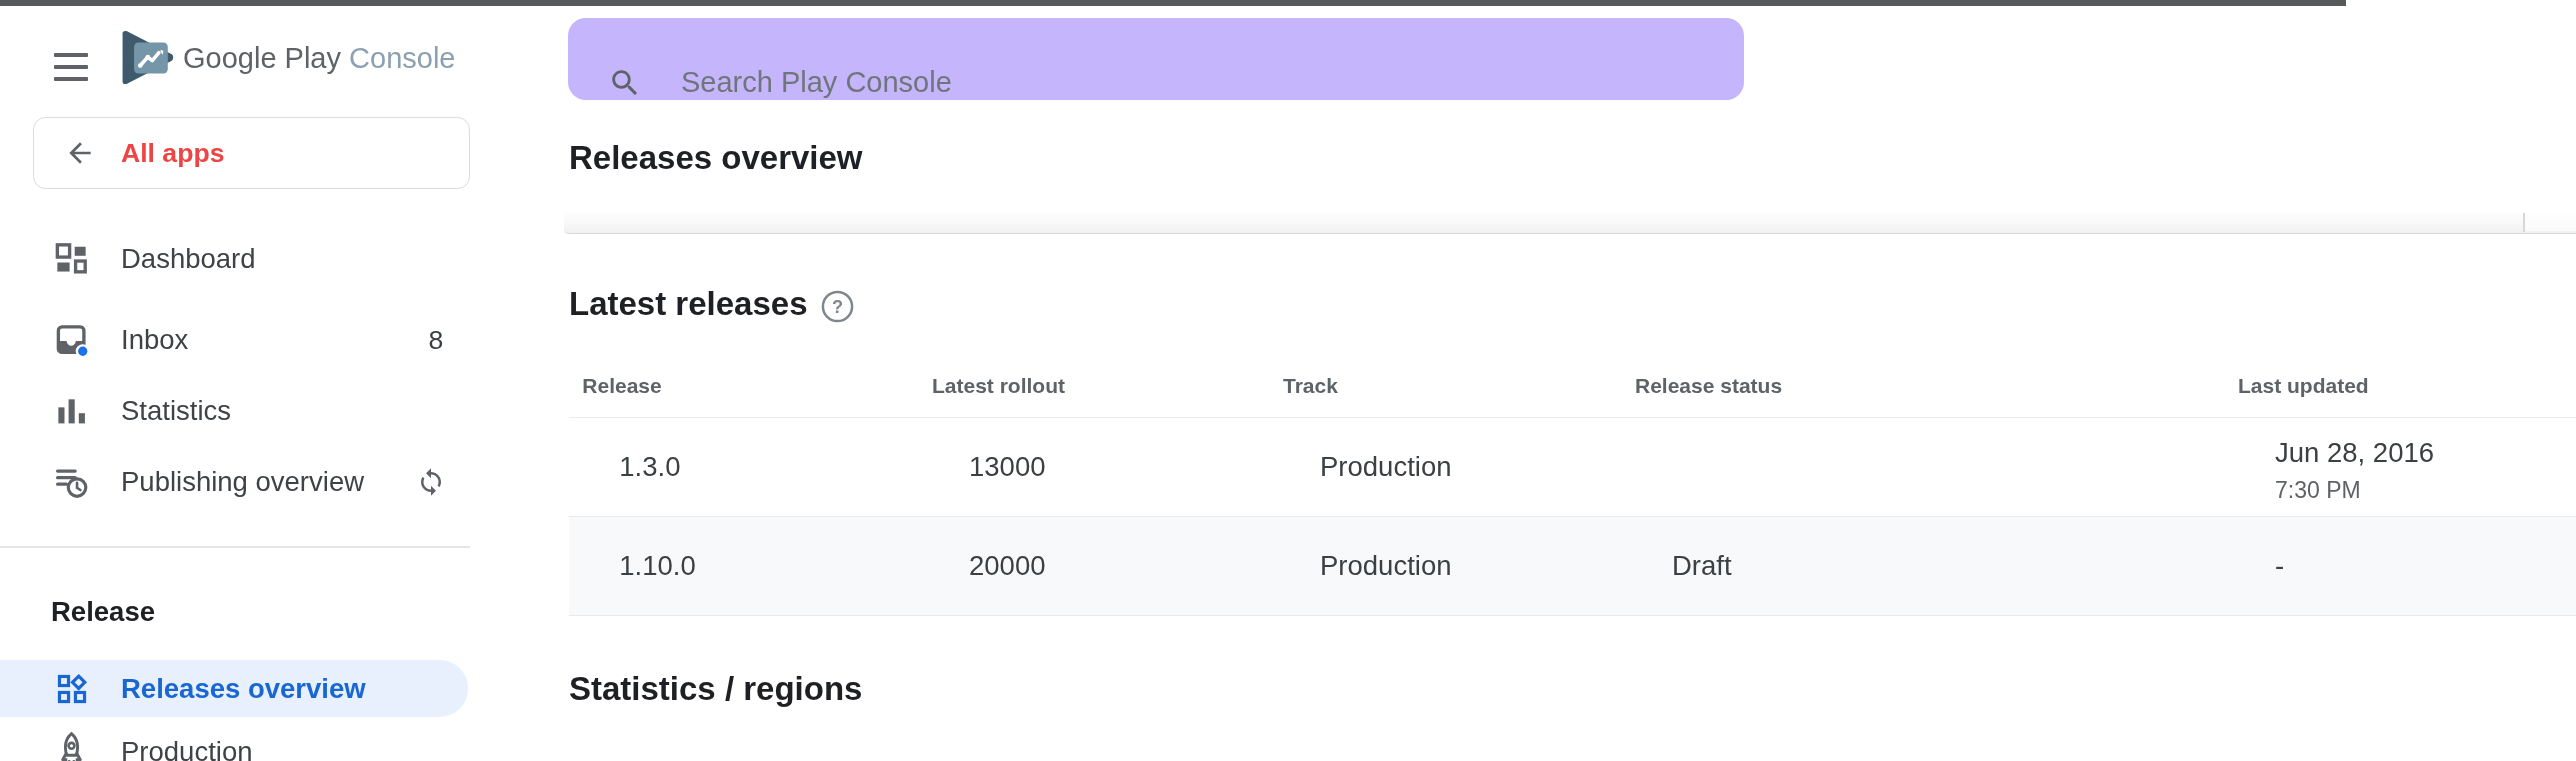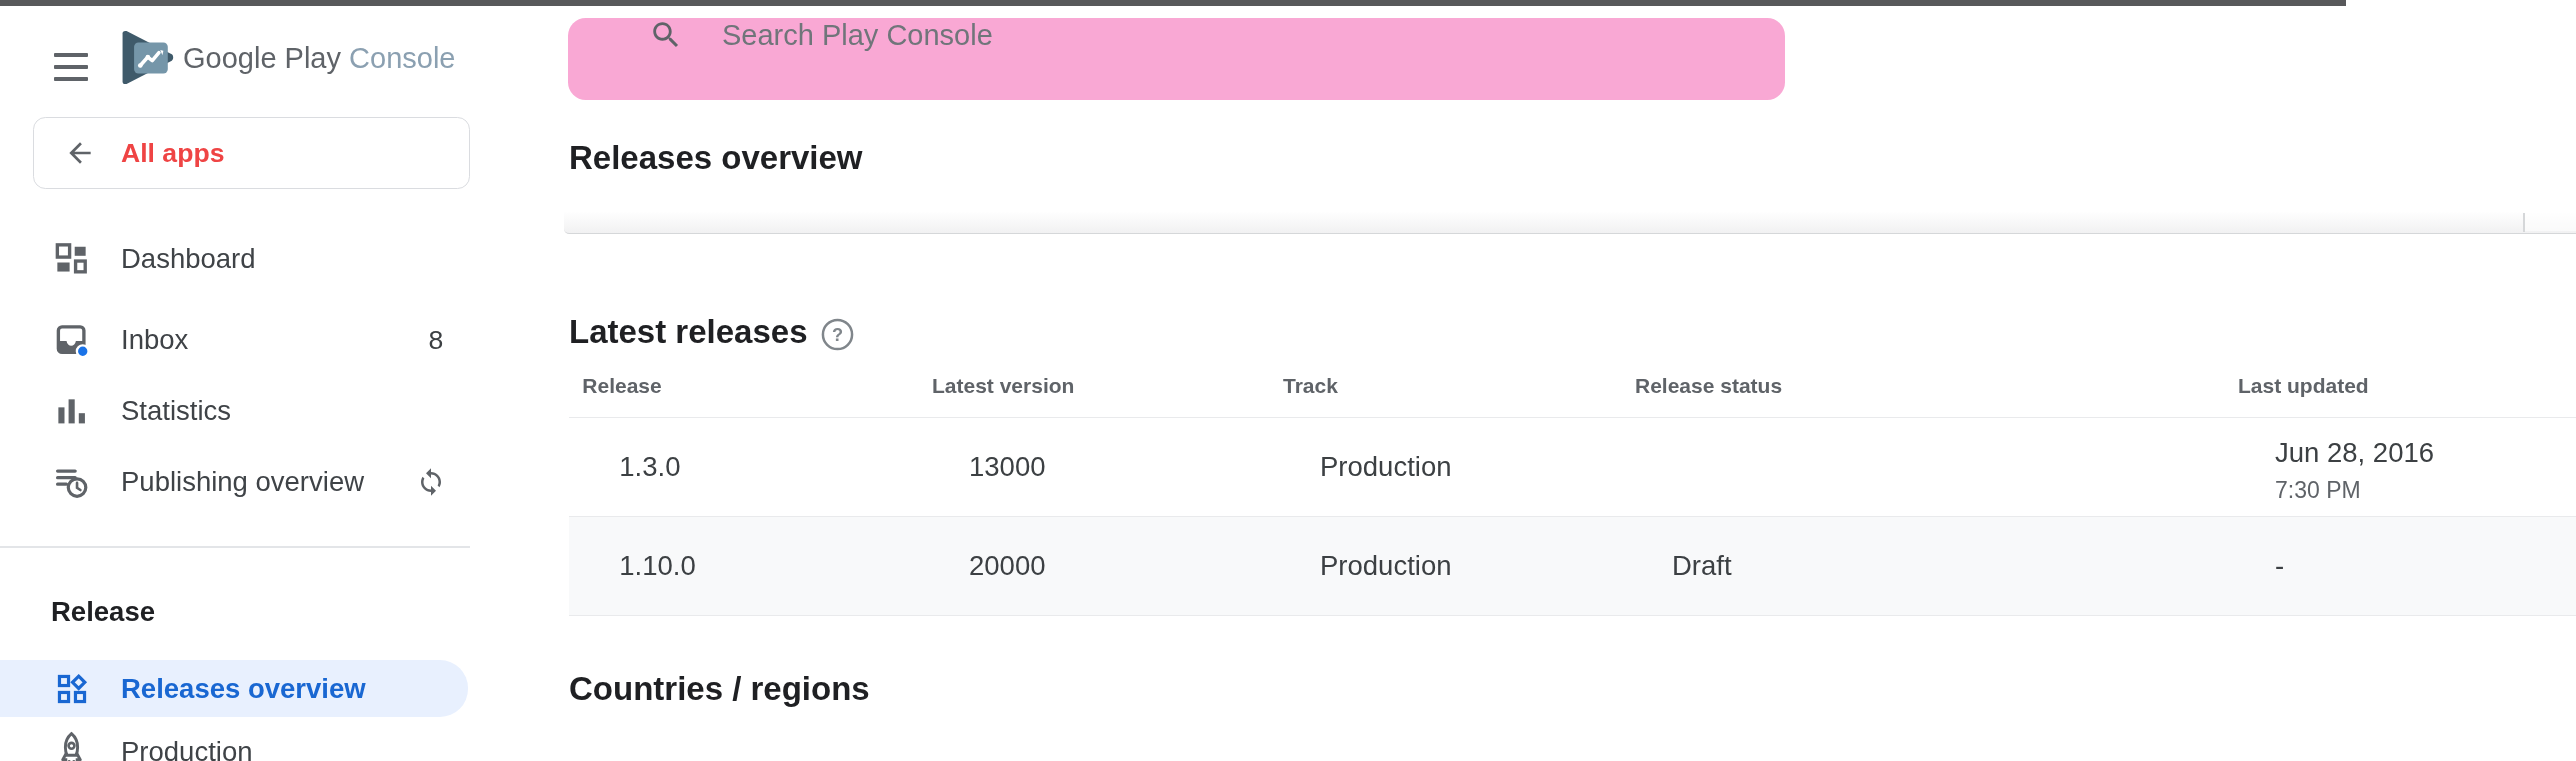--- a/index.html
+++ b/index.html
@@ -28,31 +28,31 @@
   .nav-item .nsuffix-icon{position:absolute;right:24px;top:50%;transform:translateY(-50%);width:30px;height:30px;}
   .side-divider{left:0;top:546px;width:470px;height:1.8px;background:#e3e5e8;}
   .section-label{left:51px;top:596px;font-size:27.5px;font-weight:700;color:#1f2023;}
   .pill{left:0;top:660px;width:468px;height:57px;background:#e8f0fe;border-radius:0 28px 28px 0;cursor:pointer;}
   .pill .nicon{position:absolute;left:56px;top:50%;transform:translateY(-50%);width:32px;height:32px;}
   .pill .nlabel{position:absolute;left:121px;top:0;height:57px;line-height:57px;font-size:27.5px;font-weight:600;color:#1967d2;}
   .prod-item{left:0;top:727px;width:470px;height:62px;cursor:pointer;}
   .prod-item .nicon{position:absolute;left:54px;top:4.4px;width:35px;height:39px;}
   .prod-item .nlabel{position:absolute;left:121px;top:8.9px;font-size:27.5px;color:#3f4347;}
   
-  .searchbar{left:568px;top:17.7px;width:1176px;height:82px;background:#f9a8d4;border-radius:17.7px;display:flex;align-items:flex-start;padding-left:41px;}
+  .searchbar{left:568px;top:17.7px;width:1176px;height:82px;background:#c4b5fd;border-radius:17.7px;display:flex;align-items:flex-end;}
   .searchbar .sicon{margin-left:40px;width:34px;height:34px;flex:0 0 auto;}
   .searchbar input{margin-left:37px;flex:1;border:none;outline:none;background:transparent;font-family:"Liberation Sans",sans-serif;font-size:29px;color:#3c4043;}
   .searchbar input::placeholder{color:#70757a;opacity:1;}
   
   .h-page{left:569px;top:139px;font-size:33px;font-weight:700;color:#1f2023;}
   .band{left:564px;top:211px;width:2012px;height:23px;box-sizing:border-box;background:linear-gradient(#ffffff,#f1f1f2);border-bottom:1.8px solid #d5d7d9;border-bottom-left-radius:5.3px;}
   .band .vline{position:absolute;left:1959px;top:1.8px;width:1.8px;height:19.5px;background:#d5d7d9;}
   .band .rseg{position:absolute;left:1961px;top:0;right:0;bottom:1.8px;background:rgba(255,255,255,0.55);}
   .h-section{font-size:33px;font-weight:700;color:#1f2023;}
-  .latest-head{left:569px;top:285px;display:flex;align-items:center;gap:12.4px;margin-top:28px;}
+  .latest-head{left:569px;top:285px;display:flex;align-items:center;gap:12.4px;}
   .help{width:35px;height:35px;cursor:pointer;margin-top:3.5px;}
   
   .tbl{left:569px;top:355px;width:2007px;}
   .trow{position:relative;width:100%;}
   .thead-row{height:62px;border-bottom:1.8px solid #e9eaec;}
   .th{position:absolute;top:0;height:62px;line-height:62px;font-size:21px;font-weight:700;color:#5f6368;white-space:nowrap;}
   .data-row1{height:98px;border-bottom:1.8px solid #e9eaec;background:#fff;}
   .data-row2{height:98px;border-bottom:1.8px solid #e9eaec;background:#f8f9fa;}
   .td{position:absolute;top:0;height:98px;line-height:98px;font-size:27.5px;color:#3c4043;white-space:nowrap;margin-left:37px;}
   .td.two-line{line-height:normal;padding-top:17.7px;box-sizing:border-box;}
@@ -201,21 +201,21 @@
       <svg viewBox="0 0 24 24" width="35" height="35">
         <circle cx="12" cy="12" r="10" fill="none" stroke="#80868b" stroke-width="1.7"></circle>
         <text x="12" y="16.4" text-anchor="middle" font-size="12.5" font-weight="bold" fill="#80868b" font-family="Liberation Sans, sans-serif">?</text>
       </svg>
     </span>
   </div>
 
   <div class="abs tbl">
     <div class="trow thead-row">
       <span class="th c0">Release</span>
-      <span class="th c1">Latest version</span>
+      <span class="th c1">Latest rollout</span>
       <span class="th c2">Track</span>
       <span class="th c3">Release status</span>
       <span class="th c4">Last updated</span>
     </div>
 
     <div class="trow data-row1">
       <span class="td c0">1.3.0</span>
       <span class="td c1">13000</span>
       <span class="td c2">Production</span>
       <span class="td c4 two-line">
@@ -228,16 +228,16 @@
 
     <div class="trow data-row2">
       <span class="td c0">1.10.0</span>
       <span class="td c1">20000</span>
       <span class="td c2">Production</span>
       <span class="td c3">Draft</span>
       <span class="td c4">-</span>
     </div>
   </div>
 
-  <div class="abs h-section h-countries">Countries / regions</div>
+  <div class="abs h-section h-countries">Statistics / regions</div>
 
 </div>
 
 
 </body></html>

